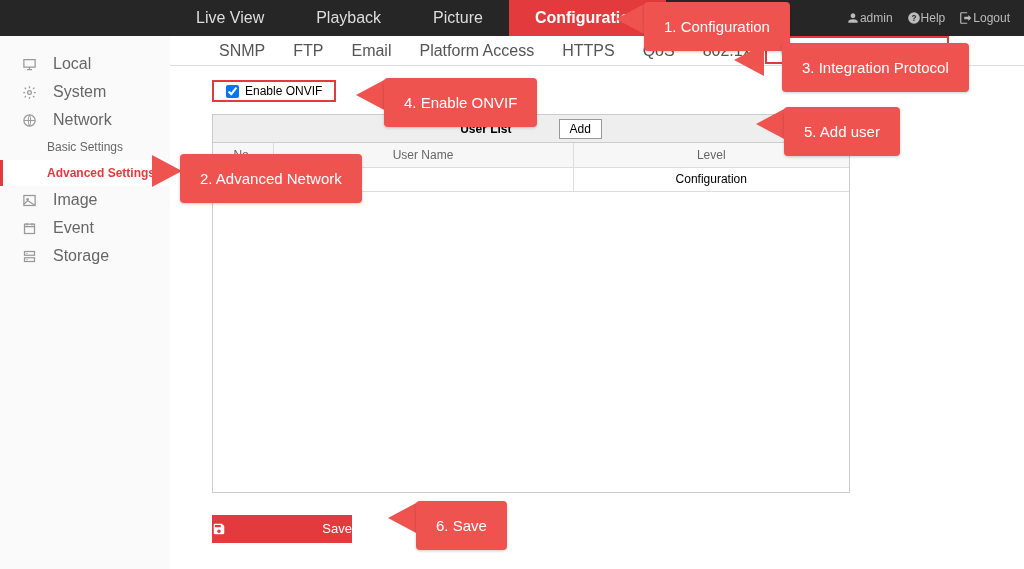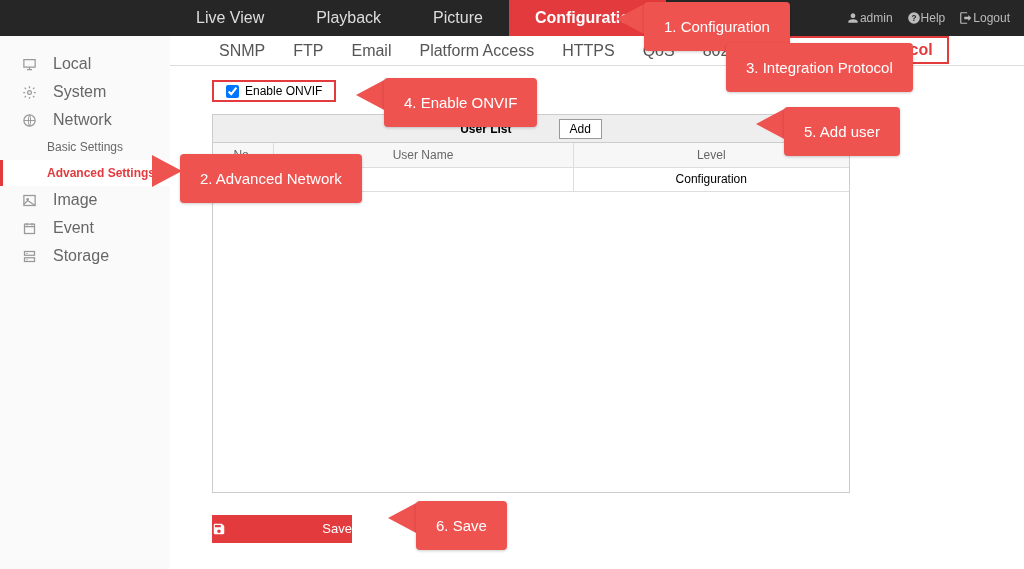--- a/index.html
+++ b/index.html
@@ -180,21 +180,21 @@
   </button>
 </div>
 
 <div class="arrow-l" style="left:616px; top:3px;"></div>
 <div class="callout" style="left:644px; top:2px;">1. Configuration</div>
 
 <div class="arrow-r" style="left:152px; top:155px;"></div>
 <div class="callout" style="left:180px; top:154px;">2. Advanced Network</div>
 
 <div class="arrow-l" style="left:734px; top:44px;"></div>
-<div class="callout" style="left:726px; top:43px;">3. Integration Protocol</div>
+<div class="callout" style="left:782px; top:43px;">3. Integration Protocol</div>
 
 <div class="arrow-l" style="left:356px; top:79px;"></div>
 <div class="callout" style="left:384px; top:78px;">4. Enable ONVIF</div>
 
 <div class="arrow-l" style="left:756px; top:108px;"></div>
 <div class="callout" style="left:784px; top:107px;">5. Add user</div>
 
 <div class="arrow-l" style="left:388px; top:502px;"></div>
 <div class="callout" style="left:416px; top:501px;">6. Save</div>
 

